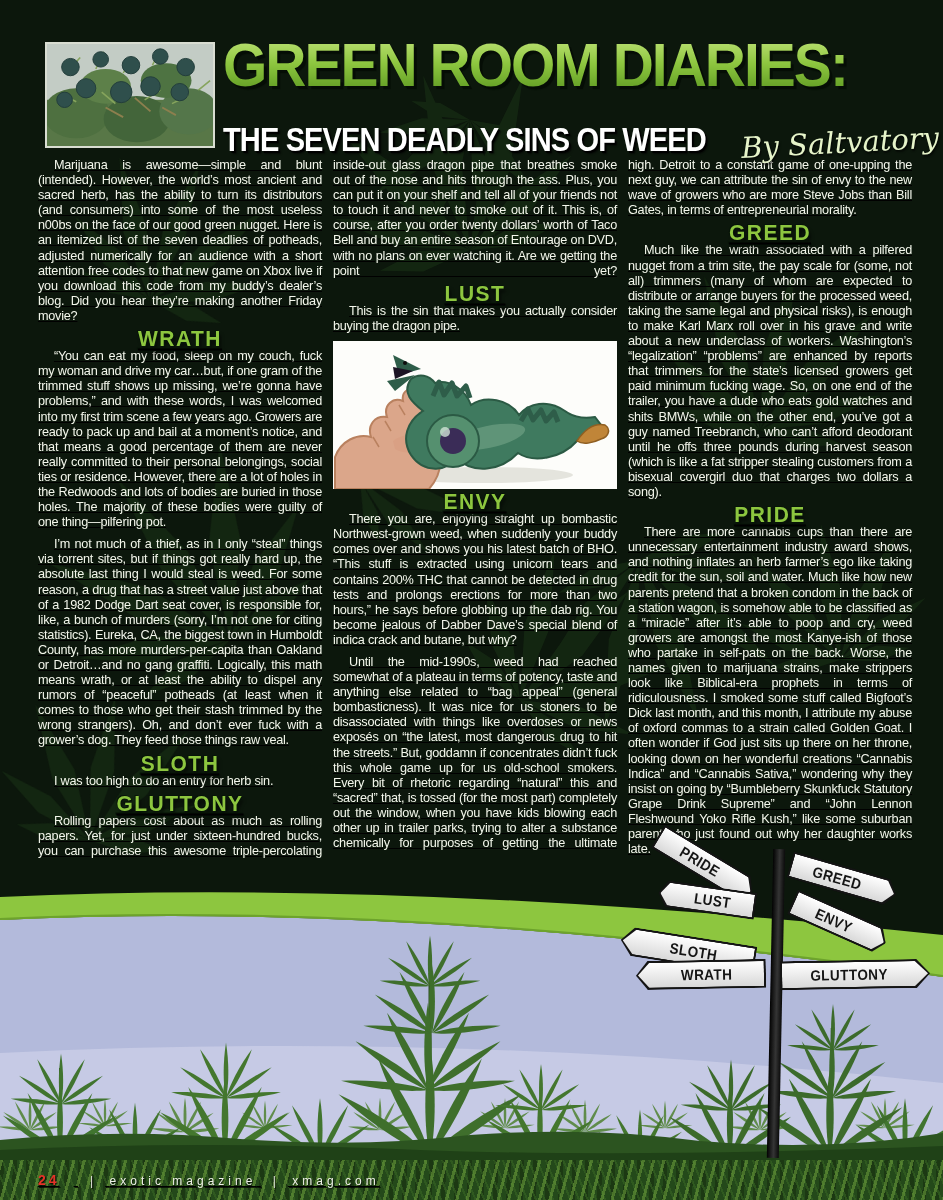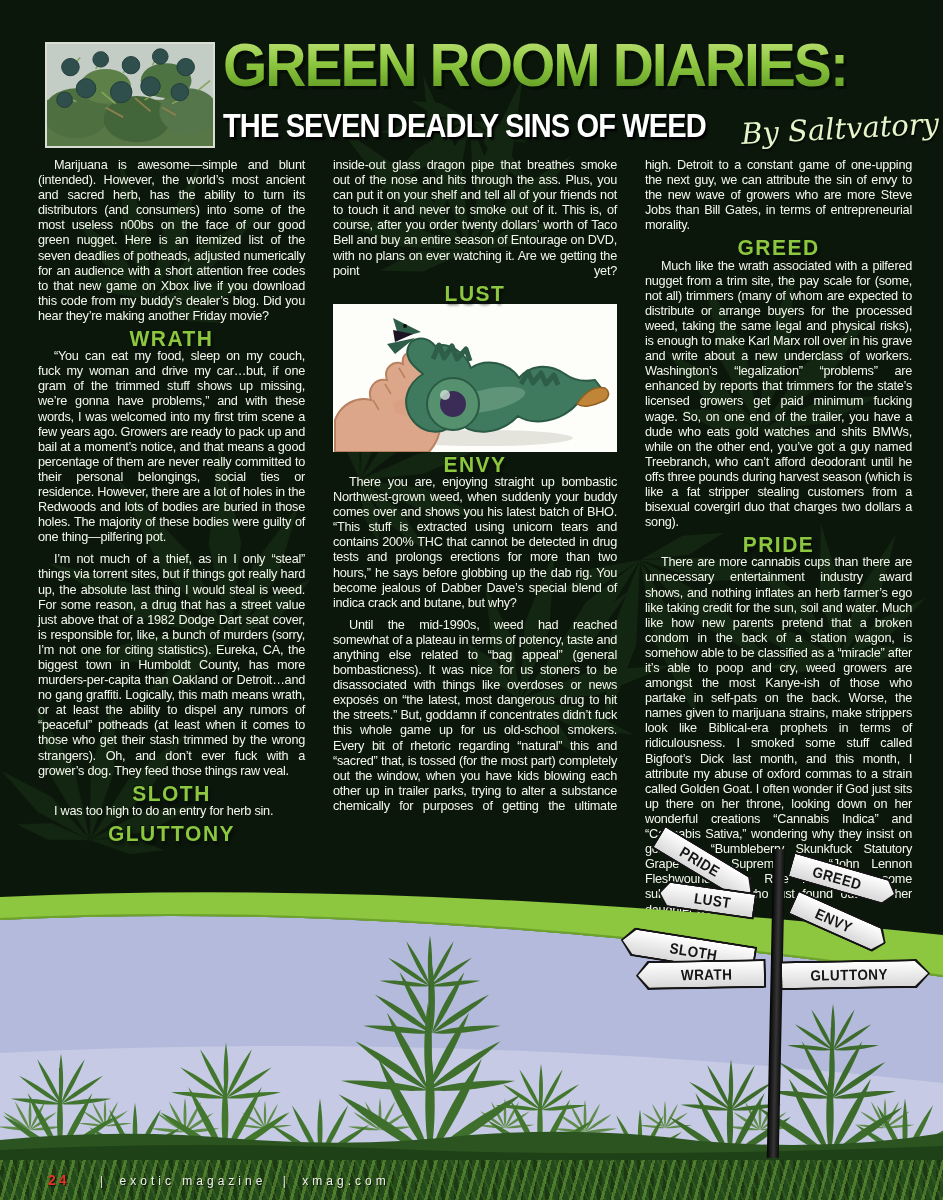--- a/index.html
+++ b/index.html
@@ -16,35 +16,35 @@
   }
   .hdr-photo svg{display:block;width:100%;height:100%;}
   .title-wrap{position:absolute;left:223px;top:34px;width:690px;z-index:2;}
   .main-title{
     font-size:57px;font-weight:700;letter-spacing:-2px;line-height:1.0;
     white-space:nowrap;transform:scaleY(1.08);transform-origin:left top;
     background:linear-gradient(180deg,#c4e57c 0%,#8dc63f 48%,#59951f 100%);
     -webkit-background-clip:text;background-clip:text;-webkit-text-fill-color:transparent;
     filter:drop-shadow(3px 3px 0 rgba(4,12,4,.9));
   }
-  .sub-row{margin-top:16px;display:flex;align-items:baseline;gap:15px;}
+  .sub-row{margin-top:30px;display:flex;align-items:baseline;gap:15px;}
   .sub-title{
     font-size:33px;font-weight:700;color:#ffffff;letter-spacing:-1px;white-space:nowrap;
     transform:scaleX(.88);transform-origin:left;display:inline-block;
     text-shadow:2px 2px 0 #000, 3px 3px 2px rgba(0,0,0,.6);
   }
   .byline{
     font-family:"DejaVu Serif",serif;font-style:italic;font-size:29px;color:#e6f4c9;
     white-space:nowrap;transform:rotate(-3deg);display:inline-block;margin-left:-46px;
     text-shadow:1px 2px 2px rgba(0,0,0,.7);
   }
   
   .cols{
     position:absolute;left:38px;top:158px;width:874px;z-index:1;
-    display:flex;gap:28px;
+    display:flex;gap:11px;text-decoration:underline;
   }
   .col{width:284px;color:#f4f7ec;font-size:12.7px;line-height:15.1px;
     text-align:justify;letter-spacing:-.25px;}
   .col p{margin:0 0 7px 0;text-indent:16px;}
   .col p.noindent{text-indent:0;}
   .col p.cont{text-align-last:justify;}
   .shead{
     text-align:center;font-weight:700;font-size:21px;letter-spacing:1.5px;
     color:#8dc63f;margin:4px 0 3px 0;text-indent:0;transform:scaleY(1.05);
     text-shadow:1px 1px 0 #071408,-1px -1px 0 #071408,2px 3px 3px rgba(0,0,0,.55);
@@ -73,21 +73,21 @@
   
   .footer{
     position:absolute;left:0;top:1160px;width:943px;height:40px;z-index:5;
     background-color:#24491a;
     background-image:
       repeating-linear-gradient(105deg, rgba(110,160,60,.55) 0 3px, rgba(0,0,0,0) 3px 10px),
       repeating-linear-gradient(68deg, rgba(55,100,35,.6) 0 2px, rgba(0,0,0,0) 2px 8px),
       repeating-linear-gradient(92deg, rgba(20,40,12,.5) 0 4px, rgba(0,0,0,0) 4px 13px);
     line-height:40px;white-space:nowrap;
   }
-  .footer .inner{padding-left:48px;text-shadow:1px 1px 1px rgba(0,0,0,.7);}
+  .footer .inner{padding-left:38px;text-shadow:1px 1px 1px rgba(0,0,0,.7);text-decoration:underline;}
   .pg-num{color:#e43227;font-weight:700;font-size:14px;letter-spacing:3px;margin-right:14px;}
   .ft-txt{color:#eef1e8;font-size:12px;letter-spacing:4px;}
   .ft-sep{color:#dfe3da;font-size:12px;margin:0 12px;}
 </style>
 </head>
 <body>
 
 <svg class="bg-leaves" width="943" height="1200">
   <defs>
     <g id="leafb">
@@ -154,25 +154,27 @@
 
 <div class="cols">
   <div class="col">
     <p>Marijuana is awesome—simple and blunt (intended). However, the world’s most ancient and sacred herb, has the ability to turn its distributors (and consumers) into some of the most useless n00bs on the face of our good green nugget. Here is an itemized list of the seven deadlies of potheads, adjusted numerically for an audience with a short attention free codes to that new game on Xbox live if you download this code from my buddy’s dealer’s blog. Did you hear they’re making another Friday movie?</p>
     <div class="shead">WRATH</div>
     <p>“You can eat my food, sleep on my couch, fuck my woman and drive my car…but, if one gram of the trimmed stuff shows up missing, we’re gonna have problems,” and with these words, I was welcomed into my first trim scene a few years ago. Growers are ready to pack up and bail at a moment’s notice, and that means a good percentage of them are never really committed to their personal belongings, social ties or residence. However, there are a lot of holes in the Redwoods and lots of bodies are buried in those holes. The majority of these bodies were guilty of one thing—pilfering pot.</p>
     <p>I’m not much of a thief, as in I only “steal” things via torrent sites, but if things got really hard up, the absolute last thing I would steal is weed. For some reason, a drug that has a street value just above that of a 1982 Dodge Dart seat cover, is responsible for, like, a bunch of murders (sorry, I’m not one for citing statistics). Eureka, CA, the biggest town in Humboldt County, has more murders-per-capita than Oakland or Detroit…and no gang graffiti. Logically, this math means wrath, or at least the ability to dispel any rumors of “peaceful” potheads (at least when it comes to those who get their stash trimmed by the wrong strangers). Oh, and don’t ever fuck with a grower’s dog. They feed those things raw veal.</p>
     <div class="shead">SLOTH</div>
     <p>I was too high to do an entry for herb sin.</p>
     <div class="shead">GLUTTONY</div>
+    <p class="cont">Rolling papers cost about as much as rolling papers. Yet, for just under sixteen-hundred bucks, you can purchase this awesome triple-percolating</p>
   </div>
 
   <div class="col">
     <p class="noindent cont">inside-out glass dragon pipe that breathes smoke out of the nose and hits through the ass. Plus, you can put it on your shelf and tell all of your friends not to touch it and never to smoke out of it. This is, of course, after you order twenty dollars’ worth of Taco Bell and buy an entire season of Entourage on DVD, with no plans on ever watching it. Are we getting the point yet?</p>
     <div class="shead">LUST</div>
+    <p>This is the sin that makes you actually consider buying the dragon pipe.</p>
     <div class="pipe-photo">
       <svg viewBox="0 0 284 148" preserveAspectRatio="none">
         <rect x="0" y="0" width="284" height="148" fill="#fdfdfa"></rect>
         <ellipse cx="150" cy="134" rx="90" ry="8" fill="#e4e4dd"></ellipse>
         <path d="M2,148 L2,116 C8,100 24,92 38,96 C34,84 42,74 54,76 C50,64 60,56 70,60 C68,50 78,44 86,50 L94,60 C104,72 106,86 98,98 C112,110 110,132 96,148 Z" fill="#dba68a" stroke="#b9815f" stroke-width="2"></path>
         <path d="M60,100 C70,92 84,92 92,102 C86,112 72,114 62,108 Z" fill="#d9a084"></path>
         <path d="M40,96 l6,10 M52,80 l6,10 M66,64 l6,10" stroke="#b9815f" stroke-width="1.5"></path>
         <path d="M78,38 C68,52 80,62 90,70 C74,80 68,98 78,114 C90,132 116,132 122,116 C140,134 168,130 185,112 C200,122 228,118 244,100 C252,92 260,88 268,84 L262,76 C250,78 240,76 232,70 C214,58 196,62 186,74 C176,58 152,54 138,64 C132,48 116,38 102,42 C96,34 86,32 78,38 Z" fill="#3f7a5f" stroke="#2b5a44" stroke-width="2"></path>
         <path d="M100,55 l6,-14 5,13 8,-12 5,13 9,-10 4,12" stroke="#2e5d49" stroke-width="5" fill="none" stroke-linejoin="round"></path>
         <path d="M188,80 l7,-12 5,11 8,-10 5,11 8,-9 4,10" stroke="#2e5d49" stroke-width="5" fill="none" stroke-linejoin="round"></path>

